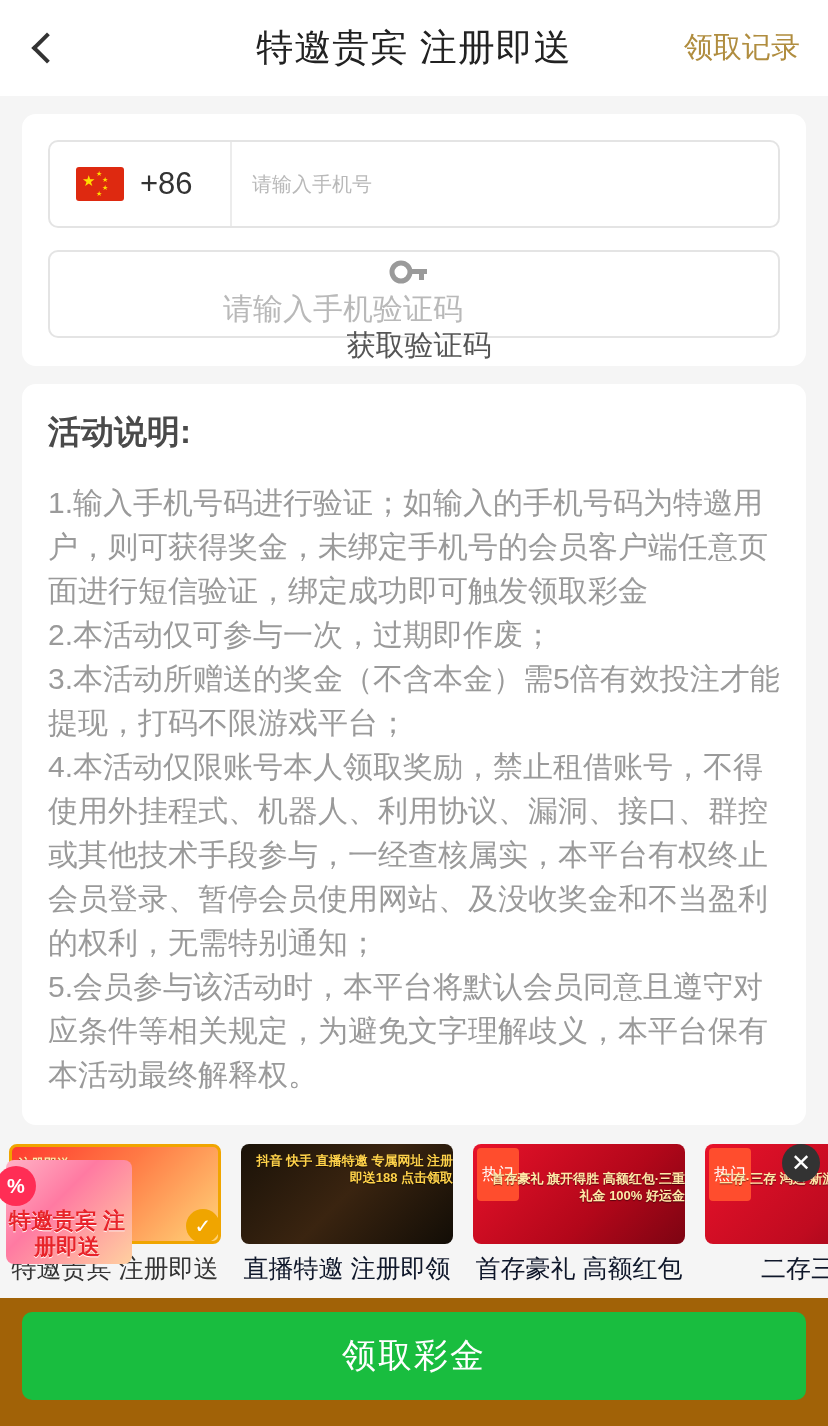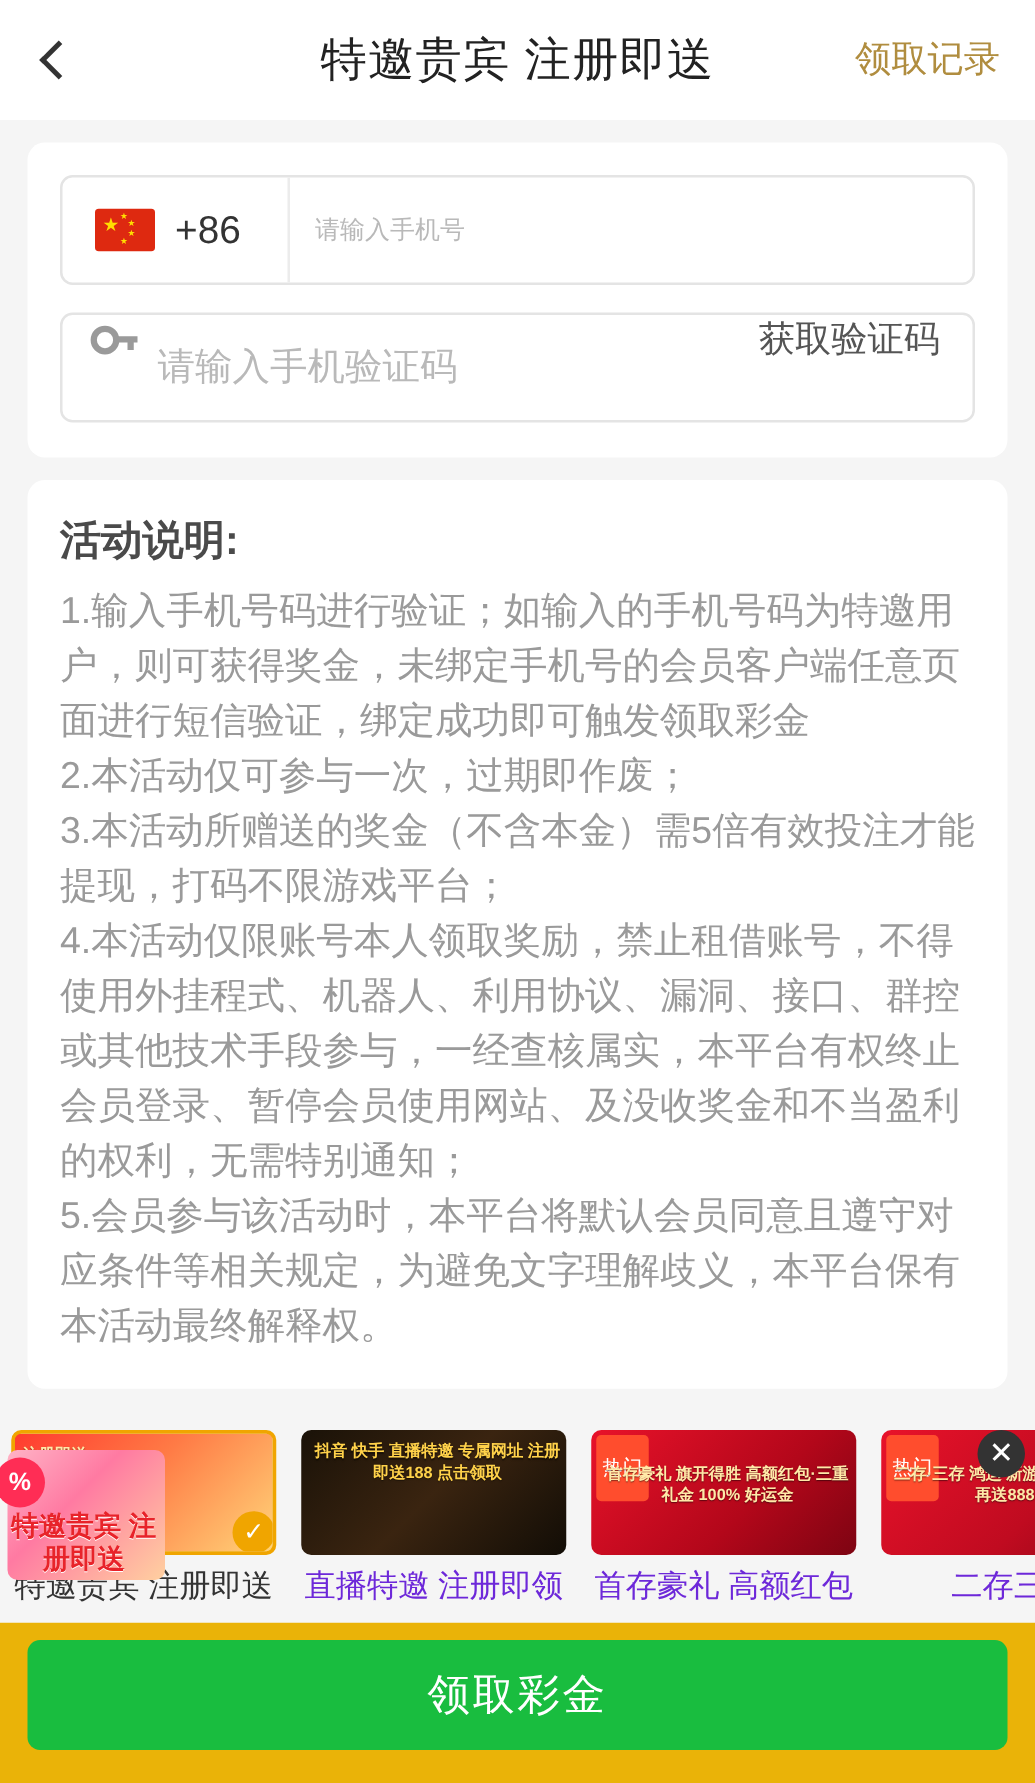--- a/index.html
+++ b/index.html
@@ -110,26 +110,27 @@
     border: none; outline: none;
     font-size: 20px; color: #333;
     padding-left: 20px;
     background: transparent;
     font-family: inherit;
   }
   .phone-input::placeholder { color: #b9b9b9; }
 
   
   .code-row {
-    display: flex; align-items: flex-start;
+    display: flex; align-items: center;
     height: 88px;
     border: 2px solid #e4e4e4;
     border-radius: 10px;
     background: #fff;
     padding: 0 26px 0 22px;
+    flex-direction: column;
   }
   .key-icon { width: 46px; height: 40px; flex: 0 0 auto; display:flex; align-items:center; }
   .code-input {
     flex: 1 1 auto; height: 100%;
     border: none; outline: none;
     font-size: 30px; color: #333;
     padding-left: 8px;
     background: transparent;
     font-family: inherit;
   }
@@ -150,21 +151,21 @@
     font-size: 31px;
     margin-left: 6px;
     font-weight: 500;
   }
 
   
   .rules-title {
     font-size: 33px;
     color: #4a4a4a;
     font-weight: 700;
-    margin-bottom: 12px;
+    margin-bottom: 26px;
   }
   .rule-p {
     font-size: 30px;
     line-height: 44px;
     color: #9a9a9a;
   }
 
   
   .banner-strip {
     position: relative;
@@ -194,32 +195,32 @@
   }
   .b1 { background: linear-gradient(135deg,#ff3b2f 0%,#ff7a45 45%,#ffd479 100%); }
   .b2 { background: linear-gradient(135deg,#1a1208 0%,#3a2410 50%,#120d06 100%); }
   .b3 { background: linear-gradient(135deg,#e8122a 0%,#b3071a 60%,#7d0412 100%); }
   .b4 { background: linear-gradient(135deg,#e8122a 0%,#c00b20 60%,#8a0616 100%); }
   .thumb-txt {
     position: absolute; left: 6px; top: 8px;
     font-size: 13px; line-height: 17px;
     color: #ffe9a8; font-weight: 700;
     text-shadow: 0 1px 1px rgba(0,0,0,.5);
-    text-align: center;
+    text-align: right;
   }
   .thumb-txt.gold { color: #ffd24a; }
   .thumb-badge {
     position: absolute; left: 4px; top: 4px;
     background: #ff4d2d; color: #fff;
     font-size: 16px; padding: 16px 5px; border-radius: 4px; text-align: right;
   }
   .banner-caption {
     margin-top: 8px;
     font-size: 25px;
-    color: #6d28d9;
+    color: #0f172a;
     white-space: nowrap;
   }
   .banner-item.selected .banner-caption { color: #333; }
   .check-badge {
     position: absolute; right: -2px; bottom: -2px;
     width: 34px; height: 34px; border-radius: 50%;
     background: #f0a500; color: #fff;
     font-size: 20px; line-height: 34px; text-align: center;
   }
   
@@ -257,21 +258,21 @@
     background: #333; color: #fff;
     font-size: 24px; line-height: 38px; text-align: center;
     pointer-events: auto; cursor: pointer;
     z-index: 6;
   }
 
   
   .cta-wrap {
     flex: 0 0 auto;
     padding: 14px 22px 26px 22px;
-    background: #eab308;
+    background: #a16207;
   }
   .cta-btn {
     width: 100%; height: 88px;
     background: #19bd3f;
     color: #fff;
     border: none; border-radius: 10px;
     font-size: 34px;
     font-family: inherit;
     letter-spacing: 2px;
     cursor: pointer;

